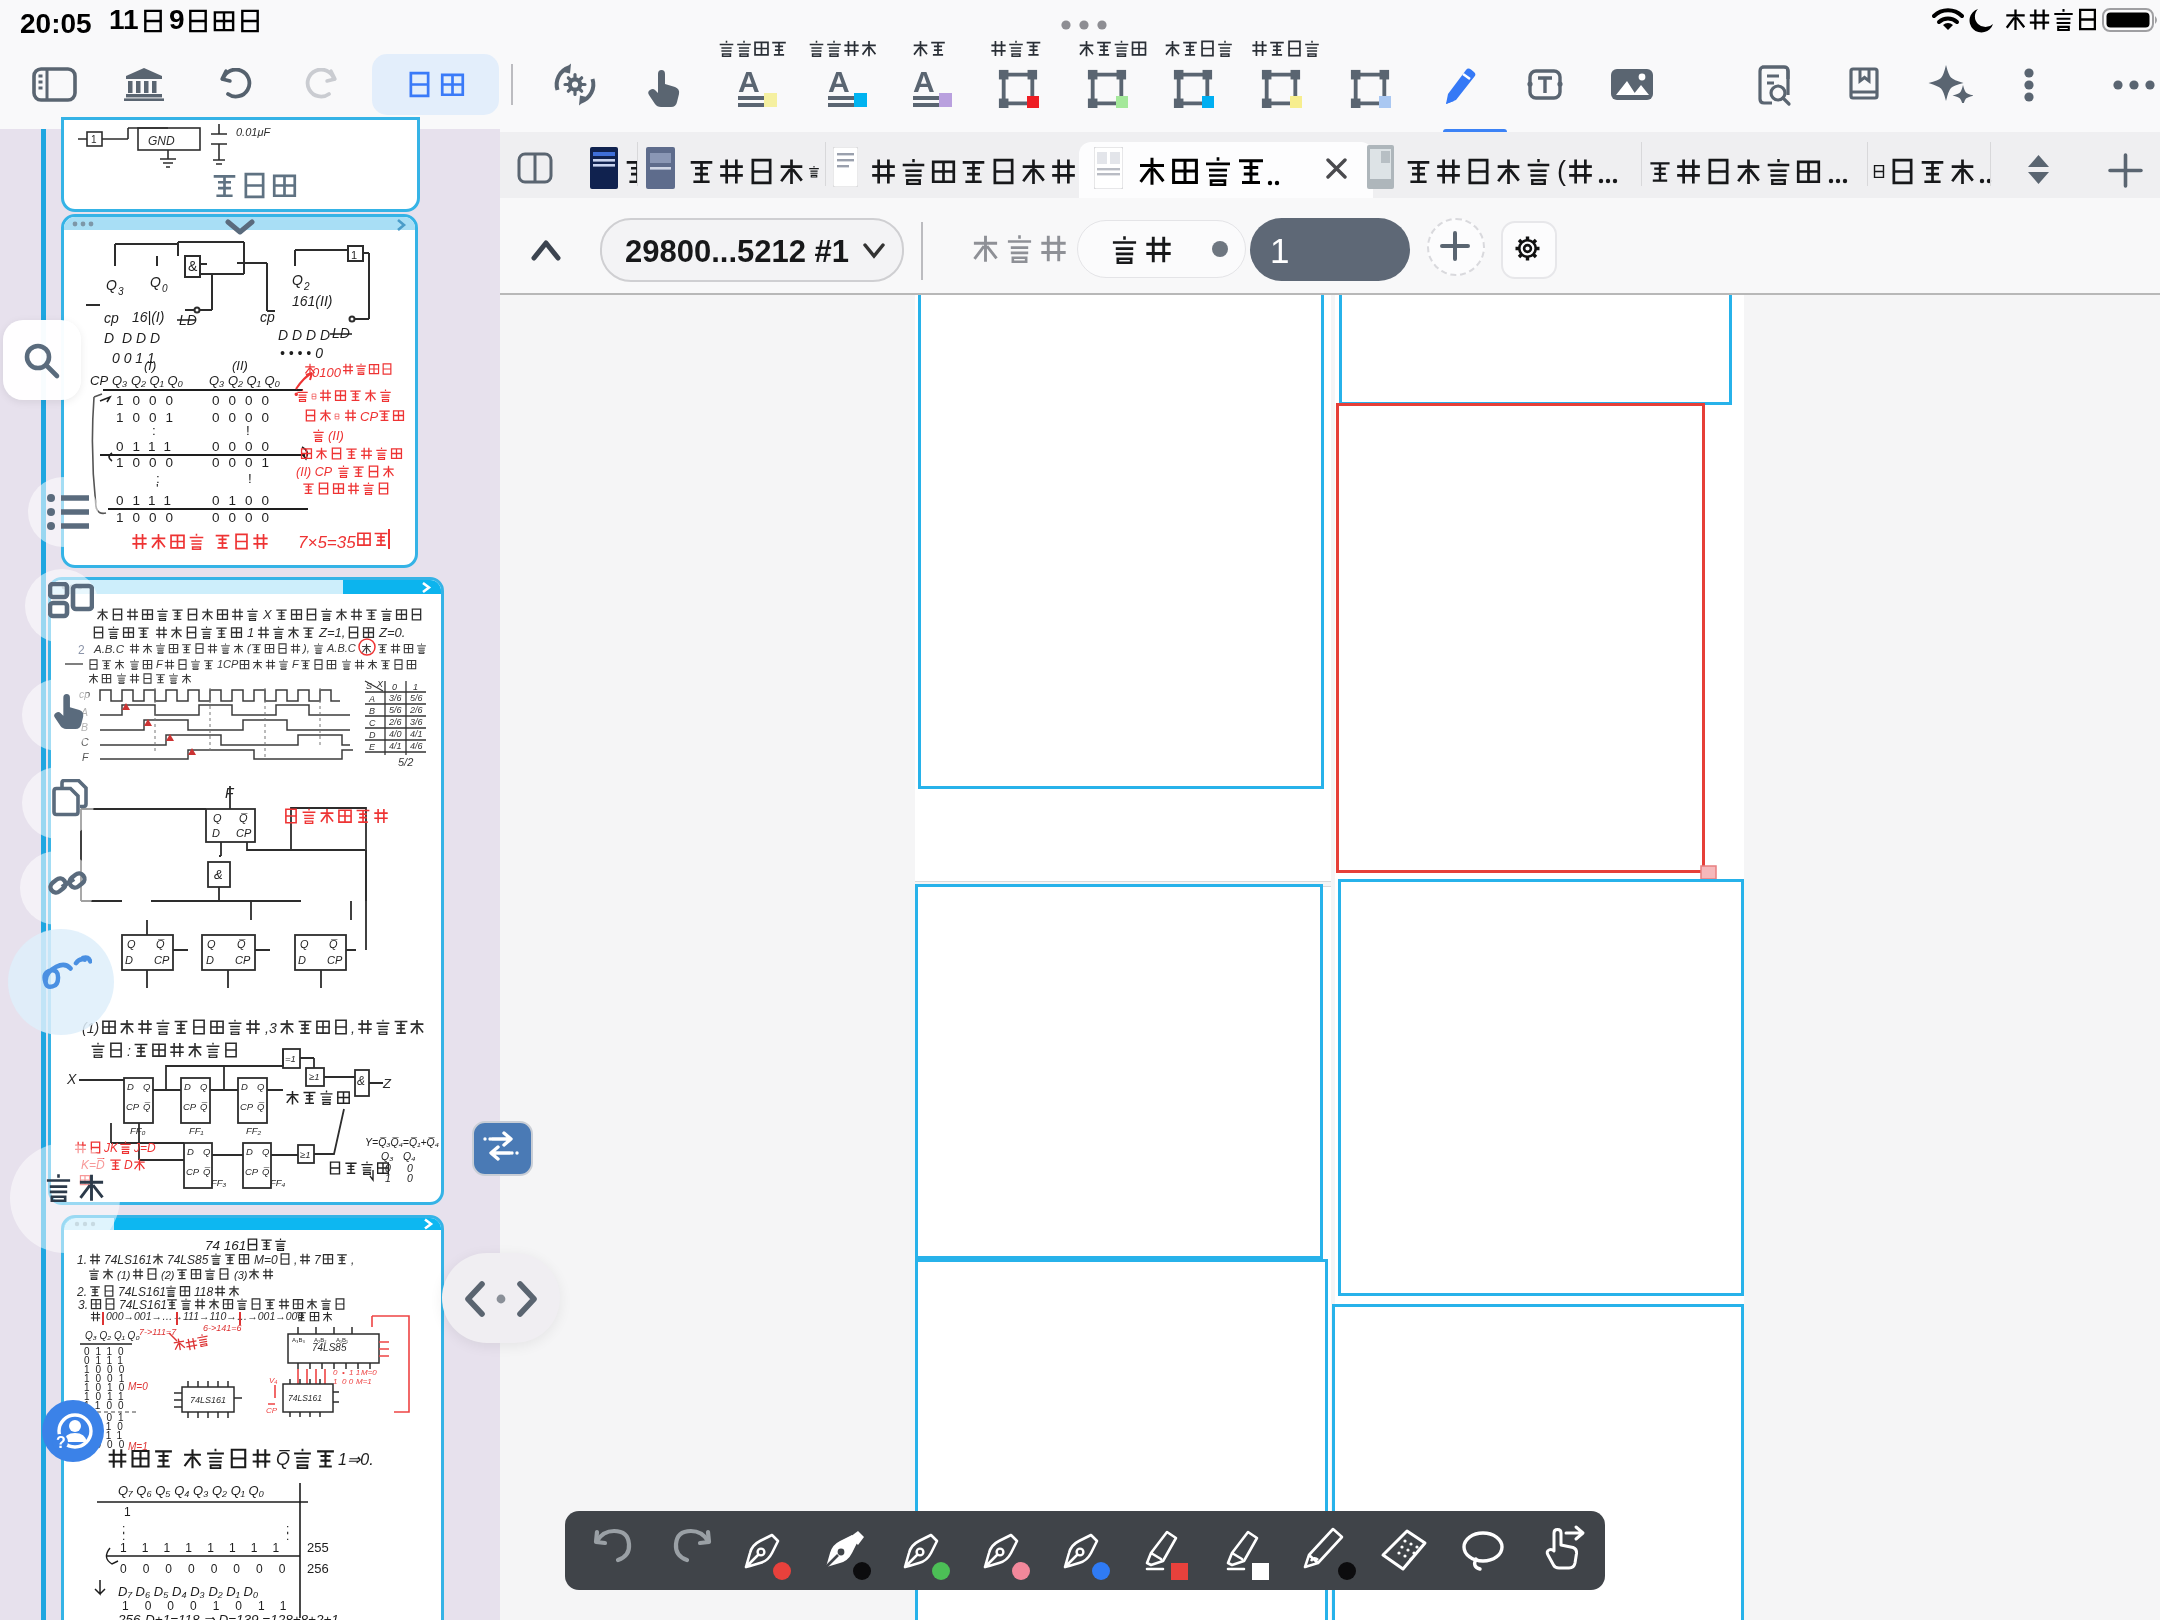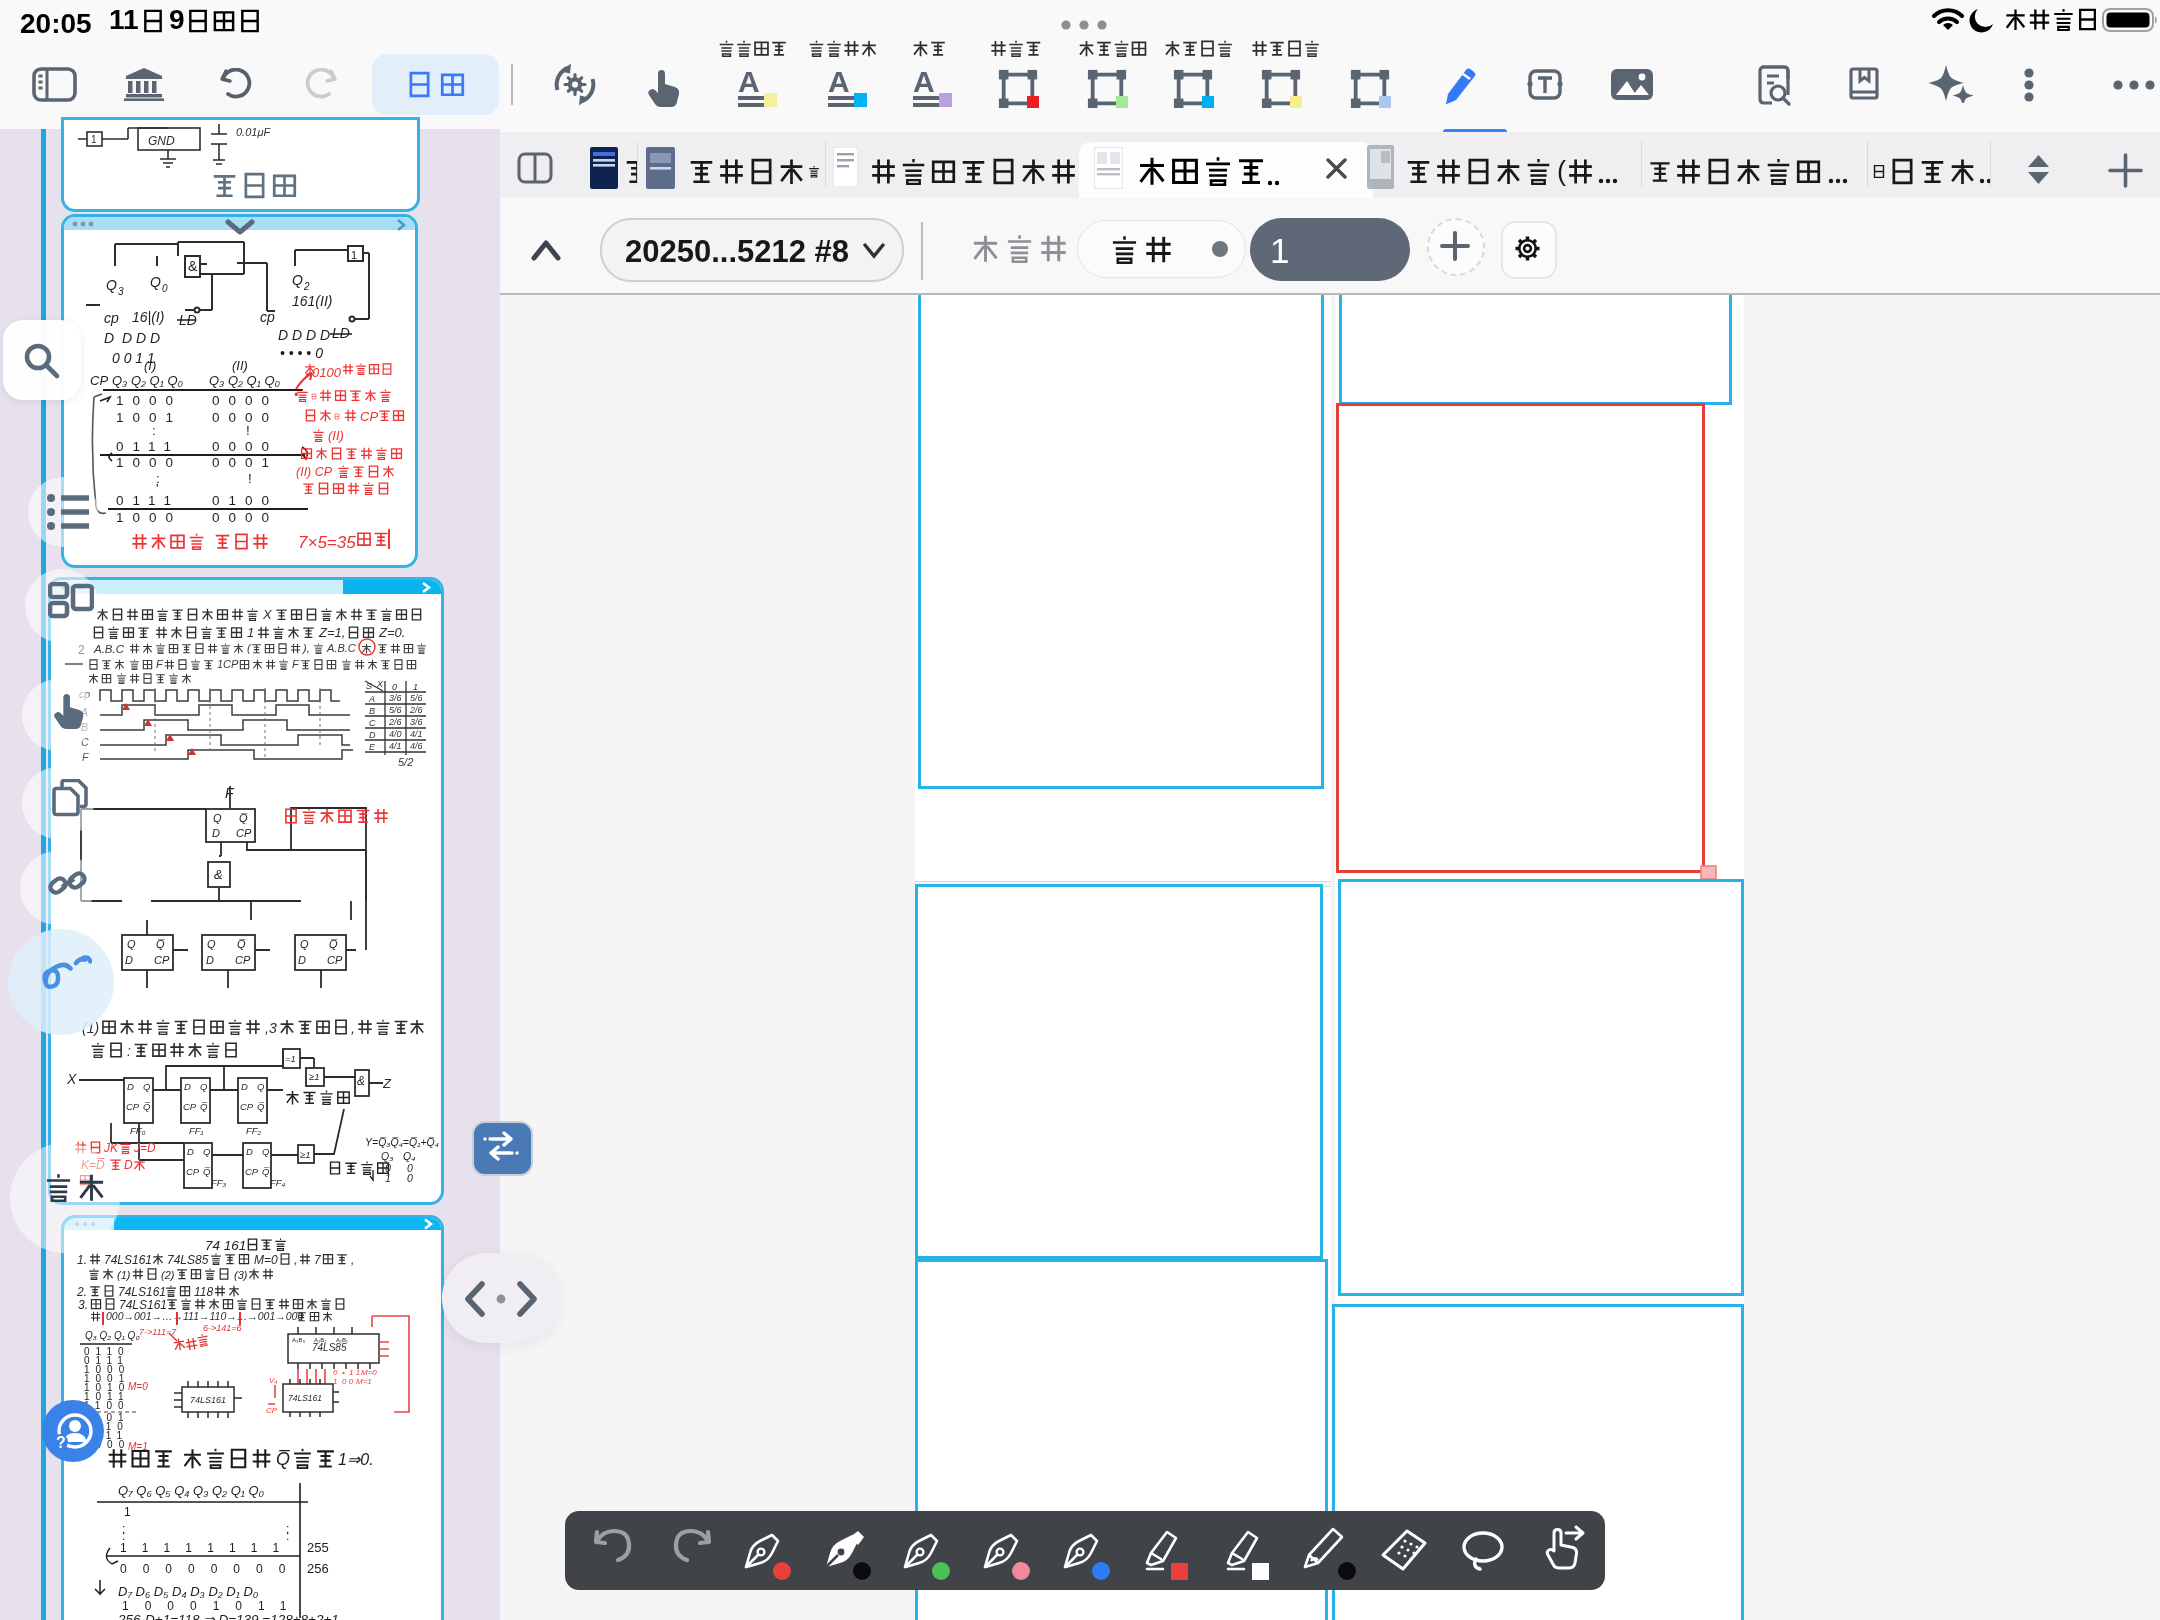--- a/index.html
+++ b/index.html
@@ -415,21 +415,21 @@
       <path d="M17.5 2 v31 M2 17.5 h31" stroke="#5a6571" stroke-width="3.6" stroke-linecap="round"></path>
     </svg>
 </div>
 
 <div id="layerbar" class="abs">
 
   <svg class="abs" style="left:31px;top:39px" width="30" height="26" viewBox="0 0 30 26">
       <path d="M3 21 L15 6 L27 21" fill="none" stroke="#3c4450" stroke-width="5" stroke-linecap="round" stroke-linejoin="round"></path>
     </svg>
   <div id="dropdown" class="abs"></div>
-  <div class="abs" style="left:125px;top:36px;font-size:31px;font-weight:bold;color:#17181a;">20250...5212 #8</div>
+  <div class="abs" style="left:125px;top:36px;font-size:31px;font-weight:bold;color:#17181a;">29800...5212 #1</div>
   <svg class="abs" style="left:362px;top:44px" width="24" height="18" viewBox="0 0 24 18">
       <path d="M3 3 L12 14 L21 3" fill="none" stroke="#333" stroke-width="3.5" stroke-linecap="round"></path>
     </svg>
   <div class="abs tooldiv" style="left:421px;top:24px;height:58px"></div>
   <svg class="abs" style="left:471px;top:35px" width="100" height="32" viewBox="0 0 100 32">
     <use href="#c3" x="0" y="1" width="29" height="29" color="#8e9096"></use>
     <use href="#c2" x="34" y="1" width="29" height="29" color="#8e9096"></use>
     <use href="#c5" x="68" y="1" width="29" height="29" color="#8e9096"></use>
   </svg>
   <div id="pill-moren" class="abs"></div>

